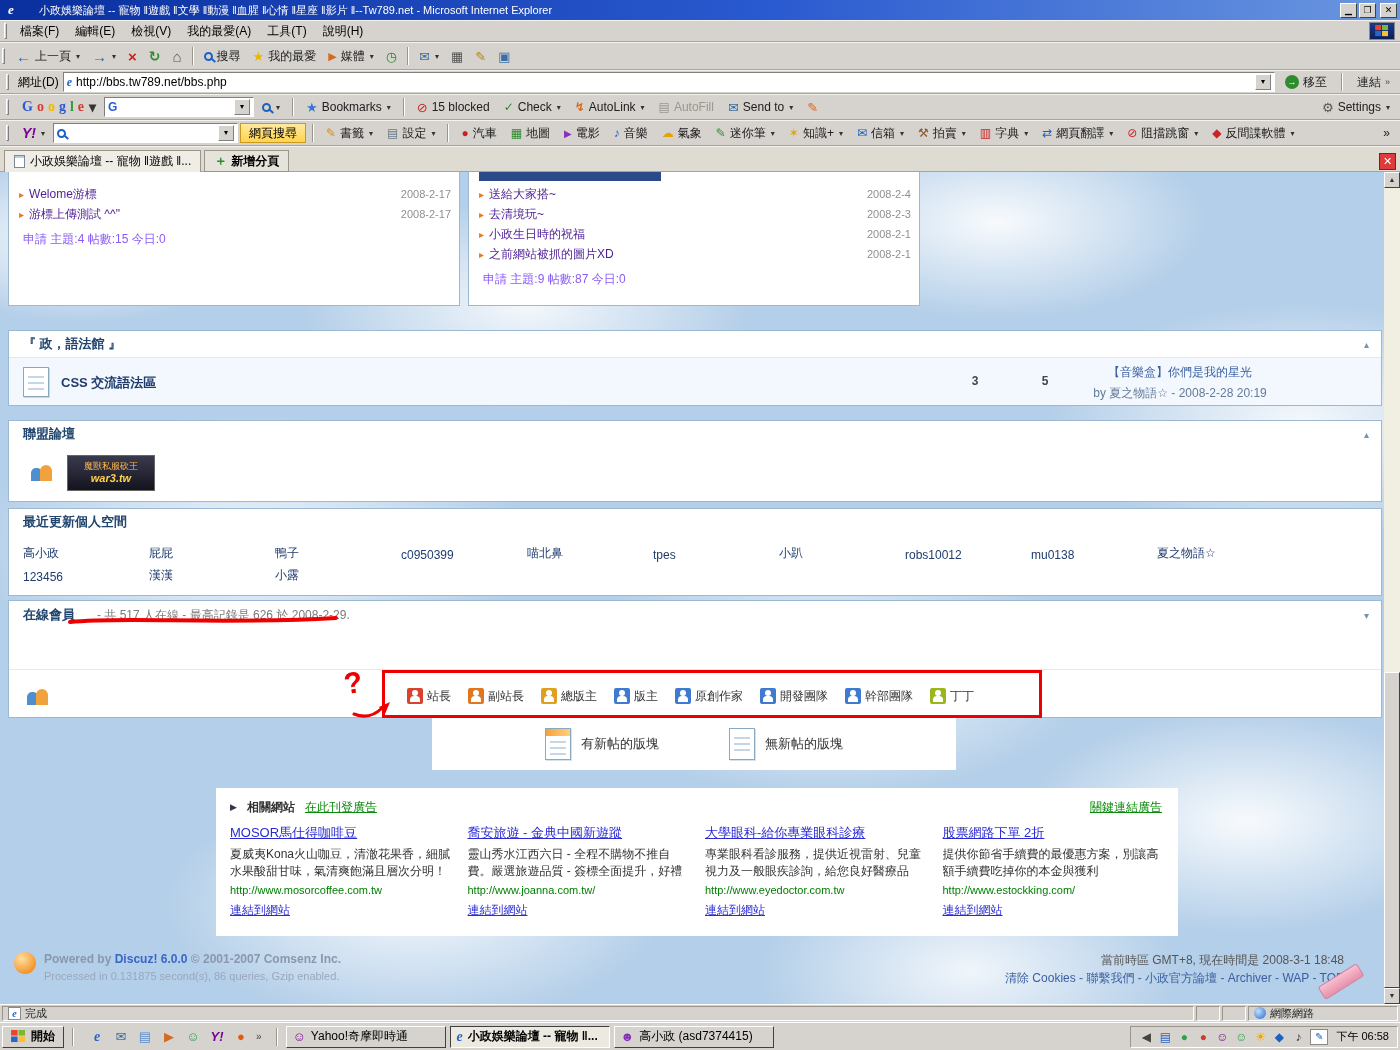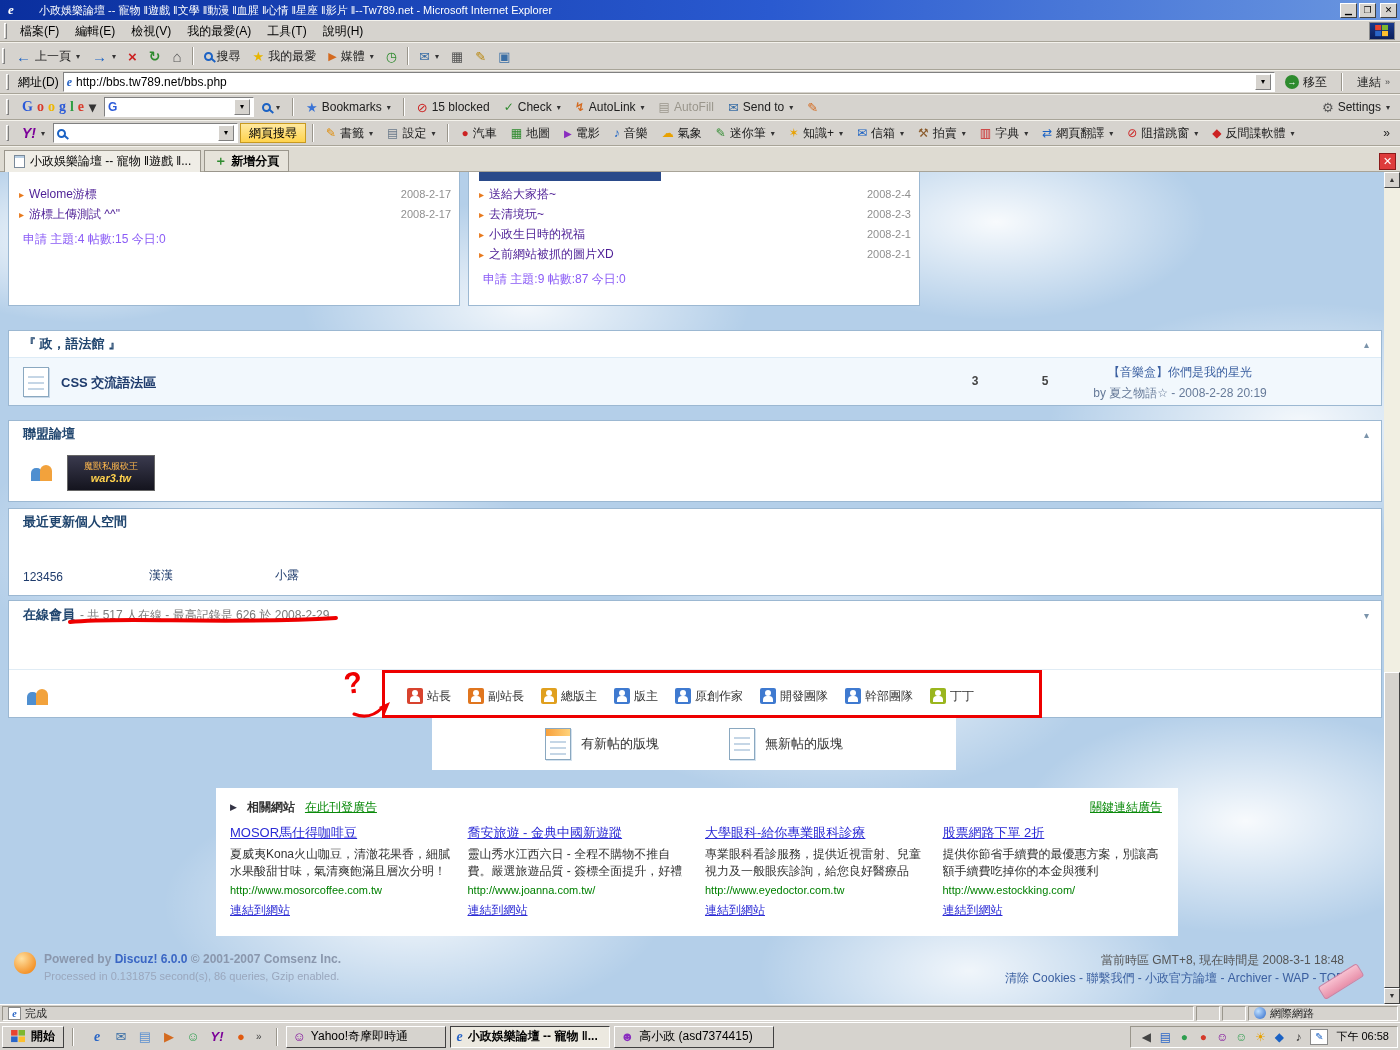--- a/index.html
+++ b/index.html
@@ -497,29 +497,32 @@
       <span class="banner" style="left:58px;top:34px">
         <span>魔獸私服砍王</span>
         <b>war3.tw</b>
       </span>
     </div>
 
     <div class="panel" style="left:8px;top:336px;width:1374px;height:88px">
       <div class="phead">
         <span>最近更新個人空間</span>
       </div>
+      <div class="srow" style="top:36px">
+        <span class="uname">高小政</span><span class="uname">屁屁</span><span class="uname">鴨子</span><span class="uname">c0950399</span><span class="uname">喵北鼻</span><span class="uname">tpes</span><span class="uname">小趴</span><span class="uname">robs10012</span><span class="uname">mu0138</span><span class="uname">夏之物語☆</span>
+      </div>
       <div class="srow" style="top:58px">
         <span class="uname">123456</span><span class="uname">漢漢</span><span class="uname">小露</span>
       </div>
     </div>
 
     <div class="panel" style="left:8px;top:428px;width:1374px;height:118px">
       <div class="phead" style="height:28px">
         <span>在線會員</span>
-        <span style="font-weight:normal;color:#7a7a7a;margin-left:5px;font-size:12px">- 共 517 人在線 - 最高記錄是 626 於 2008-2-29.</span>
+        <span style="font-weight:normal;color:#7a7a7a;margin-left:22px;font-size:12px">- 共 517 人在線 - 最高記錄是 626 於 2008-2-29.</span>
         <span class="chev">▾</span>
       </div>
       <div class="hrow" style="top:68px;height:50px">
         <span class="ppl" style="position:absolute;left:16px;top:15px"></span>
       </div>
       <div class="legendbar">
         <span class="litem">
             <span class="micon"></span>
             <span>站長</span>
           </span>

